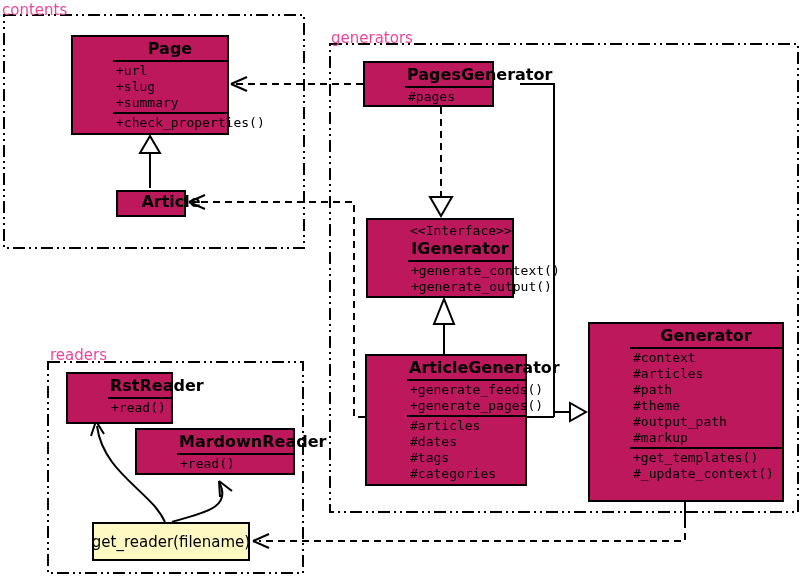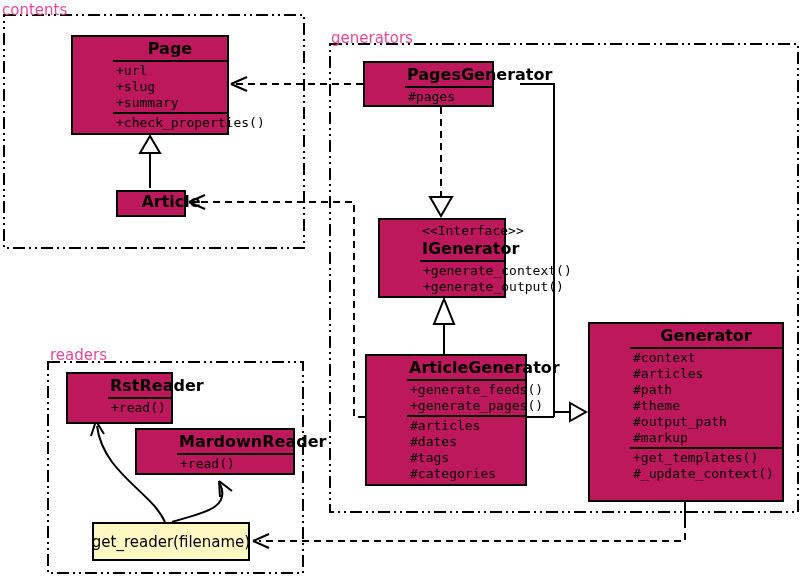--- a/index.html
+++ b/index.html
@@ -83,21 +83,21 @@
     <div class="uml-title" style="padding:0;line-height:20px;">Article</div>
   </div>
 
   <div class="uml-class" style="left:363px;top:61px;width:131px;height:46px;">
     <div class="uml-title">PagesGenerator</div>
     <div class="uml-sec">
       <div class="uml-row">#pages</div>
     </div>
   </div>
 
-  <div class="uml-class" style="left:366px;top:218px;width:128px;height:80px;margin-left:12px;">
+  <div class="uml-class" style="left:366px;top:218px;width:148px;height:80px;">
     <div class="uml-title">
       <div class="uml-stereotype">&lt;&lt;Interface&gt;&gt;</div>
       <div>IGenerator</div>
     </div>
     <div class="uml-sec">
       <div class="uml-row">+generate_context()</div>
       <div class="uml-row">+generate_output()</div>
     </div>
   </div>
 

